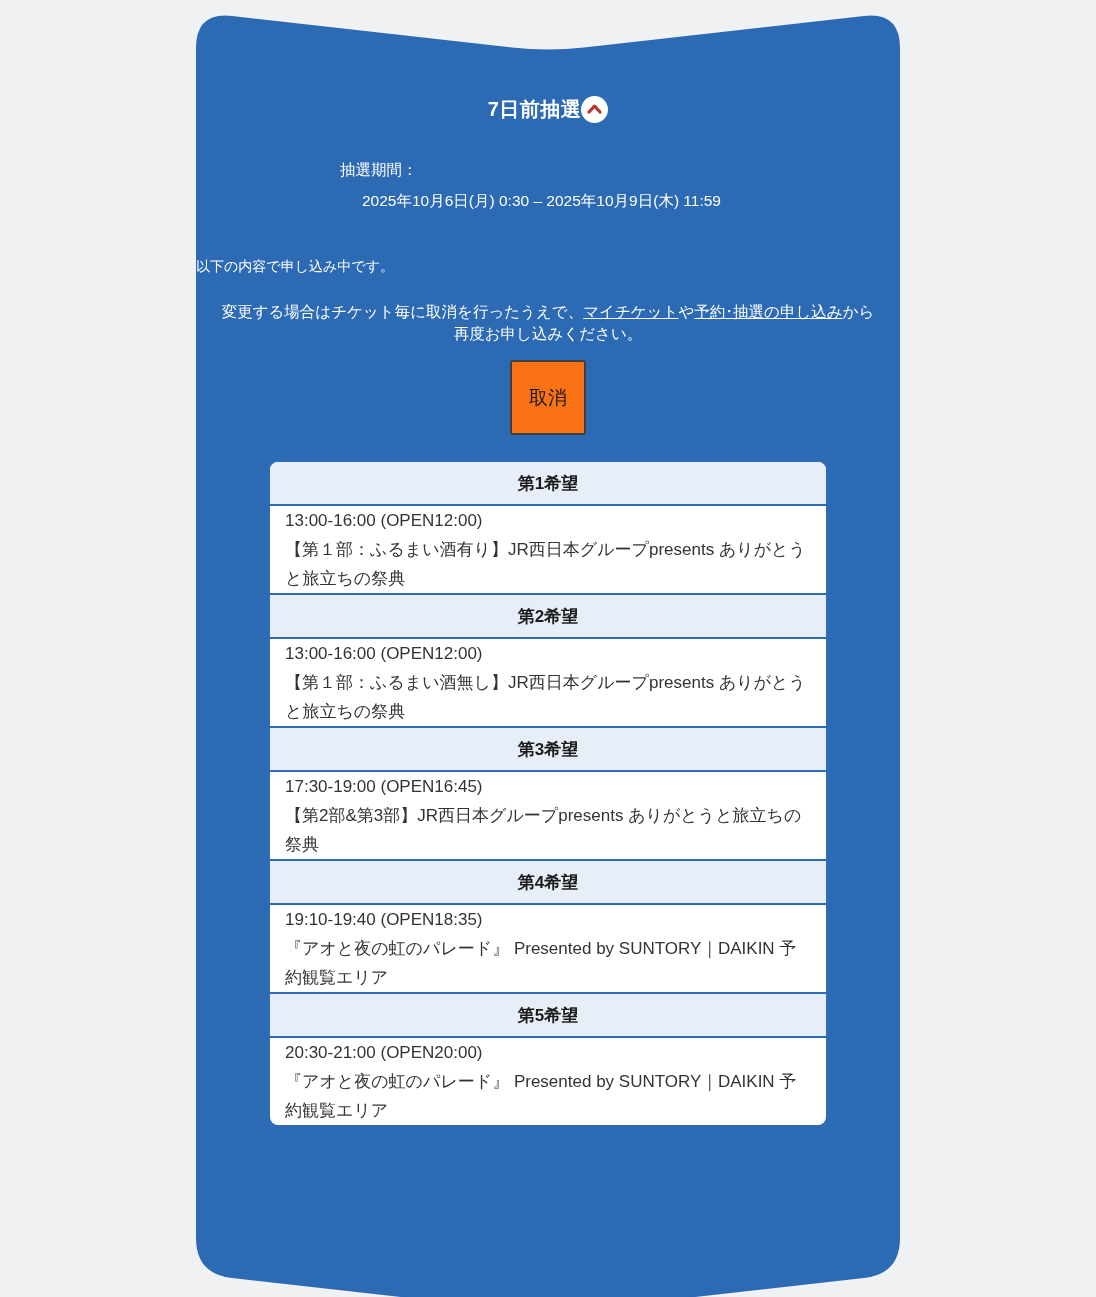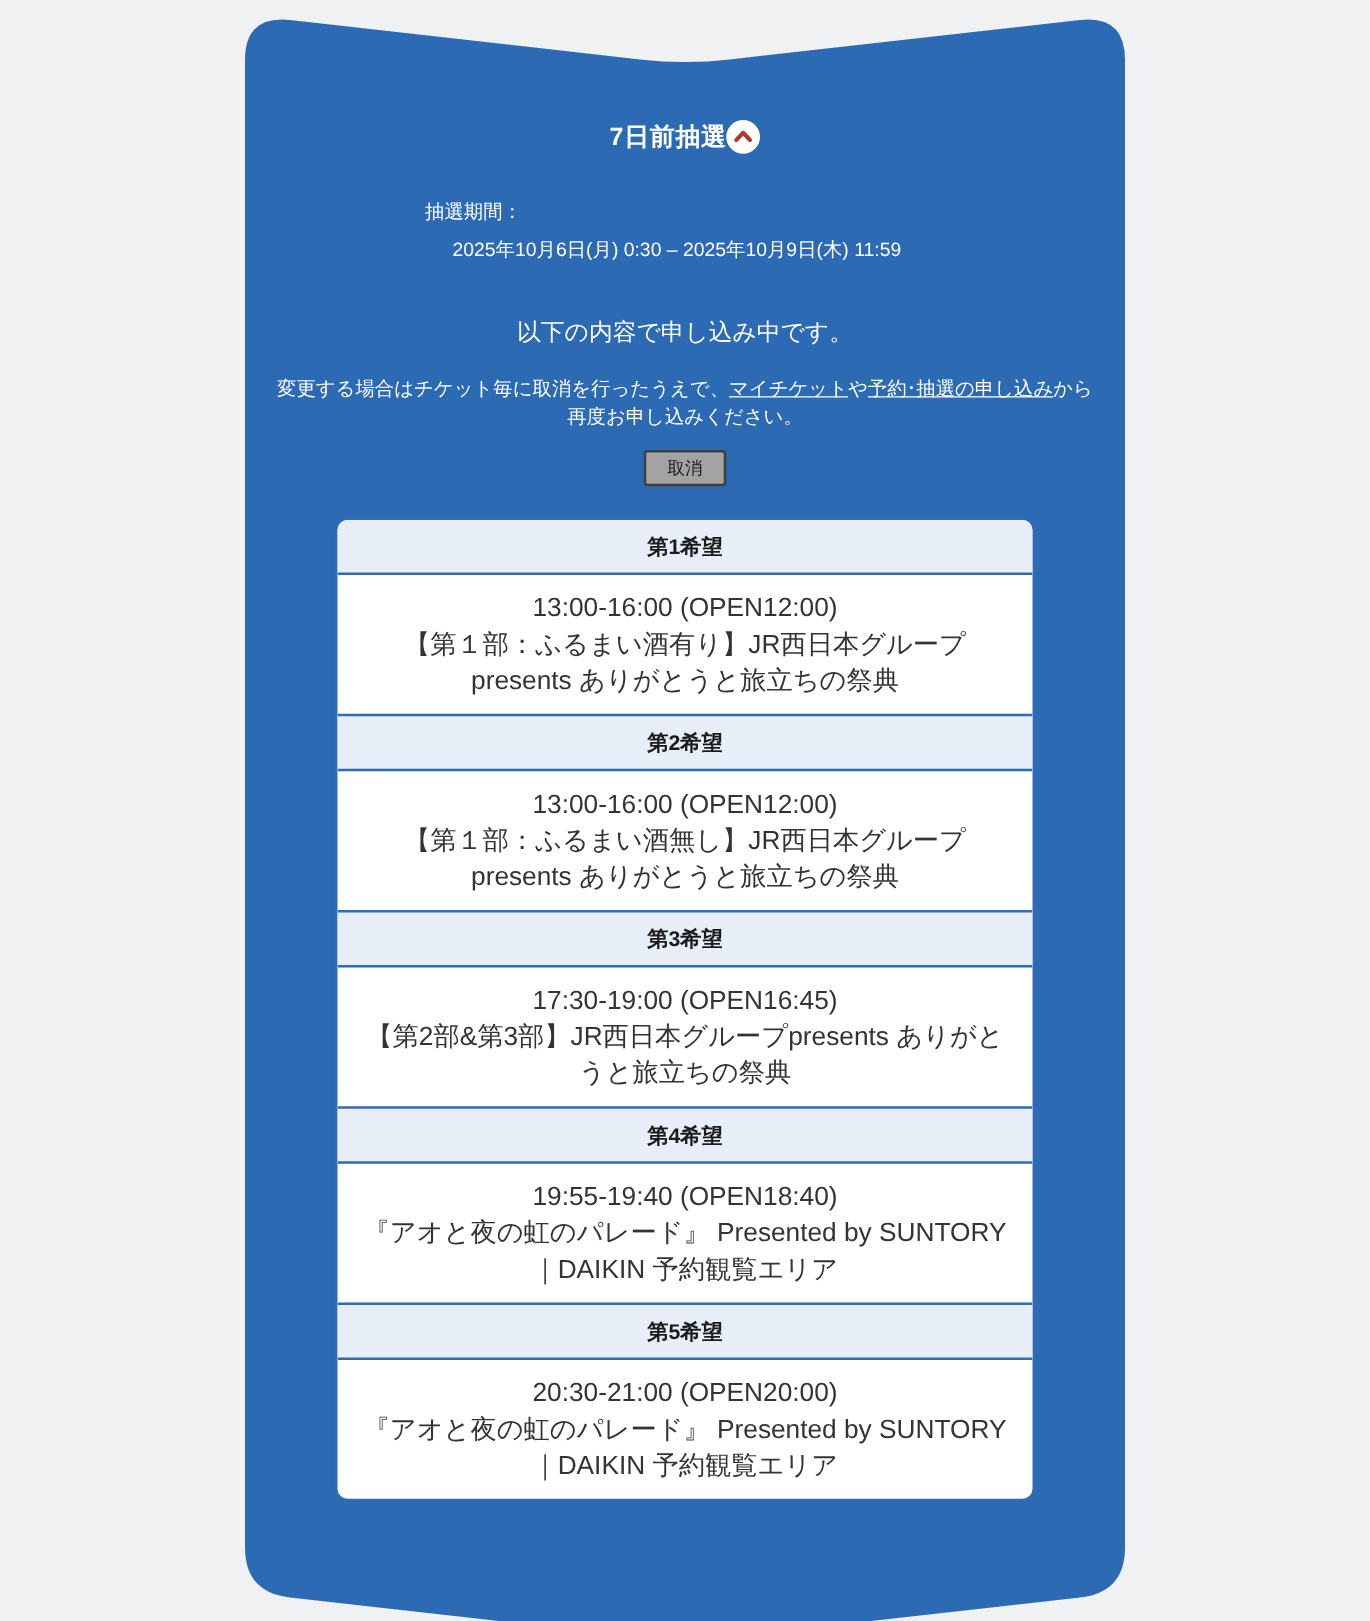--- a/index.html
+++ b/index.html
@@ -20,44 +20,44 @@
     width:27px; height:27px; background:#ffffff; border-radius:50%;
     display:flex; align-items:center; justify-content:center; cursor:pointer;
     box-sizing:border-box;
   }
   .chev-btn svg { width:27px; height:27px; display:block; }
 
   .periods { margin:36px 0 0 144px; font-size:15.5px; line-height:21px; }
   .period + .period { }
   .p-value { margin:10px 0 0 22px; }
 
-  .notice-1 { text-align:center; font-size:19px; margin:45px 0 0 0; line-height:21px; }
+  .notice-1 { font-size:14px; margin:45px 0 0 0; line-height:21px; }
   .notice-2 { text-align:center; font-size:15.5px; line-height:21.5px; width:660px; margin:24px auto 0 auto; }
   .lnk { color:#ffffff; text-decoration:underline; cursor:pointer; }
 
   .btn-row { text-align:center; margin-top:16px; }
   .cancel-btn {
-    font-family:inherit; font-size:14px; color:#1a1a1a;
-    background:#a3a3a3; border:2px solid #3f3f3f; border-radius:3px;
-    padding:2px 17px; cursor:pointer; line-height:21px;
+    font-family:inherit; font-size:19px; color:#1a1a1a;
+    background:#f97316; border:2px solid #3f3f3f; border-radius:3px;
+    padding:25px 17px; cursor:pointer; line-height:21px;
   }
 
   .wish-table {
     width:560px; margin:25px auto 0 auto;
     background:#ffffff; border:2px solid #2e6cb5; border-radius:10px;
     overflow:hidden; color:#333333; box-sizing:border-box;
   }
   .wish-head {
     background:#e7eef8; color:#1b1b1b; font-weight:bold; font-size:17px;
     text-align:center; padding:10px 4px 9px 4px;
     border-bottom:2px solid #2e6cb5; line-height:23px;
   }
   .wish-head + .wish-cell + .wish-head,
   .wish-cell + .wish-head { border-top:2px solid #2e6cb5; }
-  .wish-cell { padding:12px 15px; font-size:21px; line-height:29px;text-align:center; }
+  .wish-cell { padding:0 15px; font-size:17px; line-height:29px; }
 </style>
 </head>
 <body>
 
 <div class="stage">
 
   <svg class="card-shape" viewBox="0 0 1096 1297" xmlns="http://www.w3.org/2000/svg" aria-hidden="true">
     <path d="M196,48 Q196,12 232,16 L512,47.5 Q548,51.5 584,47.5 L864,16 Q900,12 900,48
              L900,1238 Q900,1274 864,1278 L584,1309.5 Q548,1313.5 512,1309.5 L232,1278
              Q196,1274 196,1238 Z" fill="#2d6ab4"></path>
@@ -104,21 +104,21 @@
       </div>
 
       <div class="wish-head">第3希望</div>
       <div class="wish-cell">
         <div class="wish-time">17:30-19:00 (OPEN16:45)</div>
         <div class="wish-event">【第2部&amp;第3部】JR西日本グループpresents ありがとうと旅立ちの祭典</div>
       </div>
 
       <div class="wish-head">第4希望</div>
       <div class="wish-cell">
-        <div class="wish-time">19:55-19:40 (OPEN18:40)</div>
+        <div class="wish-time">19:10-19:40 (OPEN18:35)</div>
         <div class="wish-event">『アオと夜の虹のパレード』 Presented by SUNTORY｜DAIKIN 予約観覧エリア</div>
       </div>
 
       <div class="wish-head">第5希望</div>
       <div class="wish-cell">
         <div class="wish-time">20:30-21:00 (OPEN20:00)</div>
         <div class="wish-event">『アオと夜の虹のパレード』 Presented by SUNTORY｜DAIKIN 予約観覧エリア</div>
       </div>
 
     </div>

